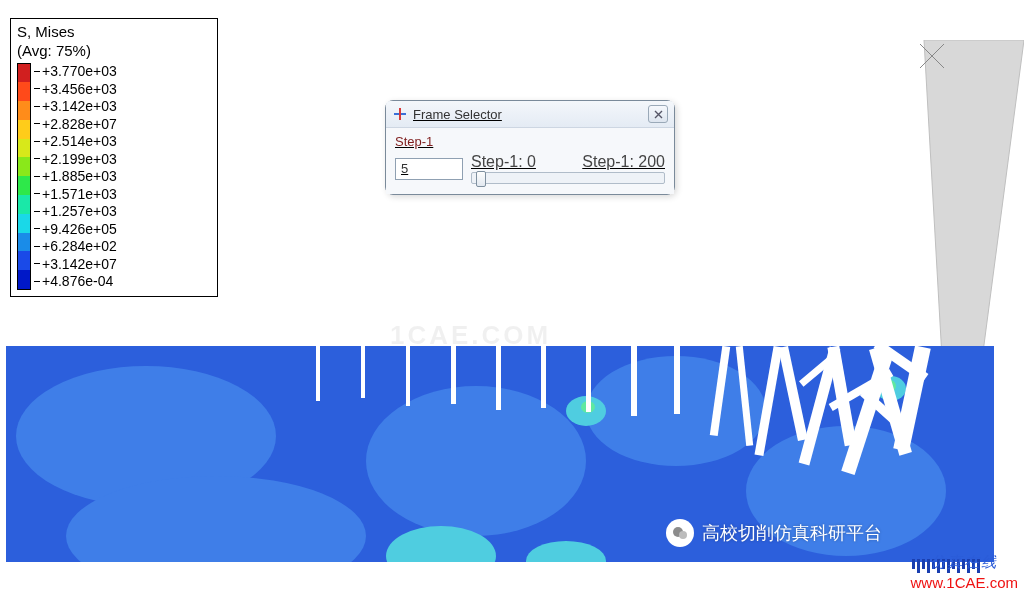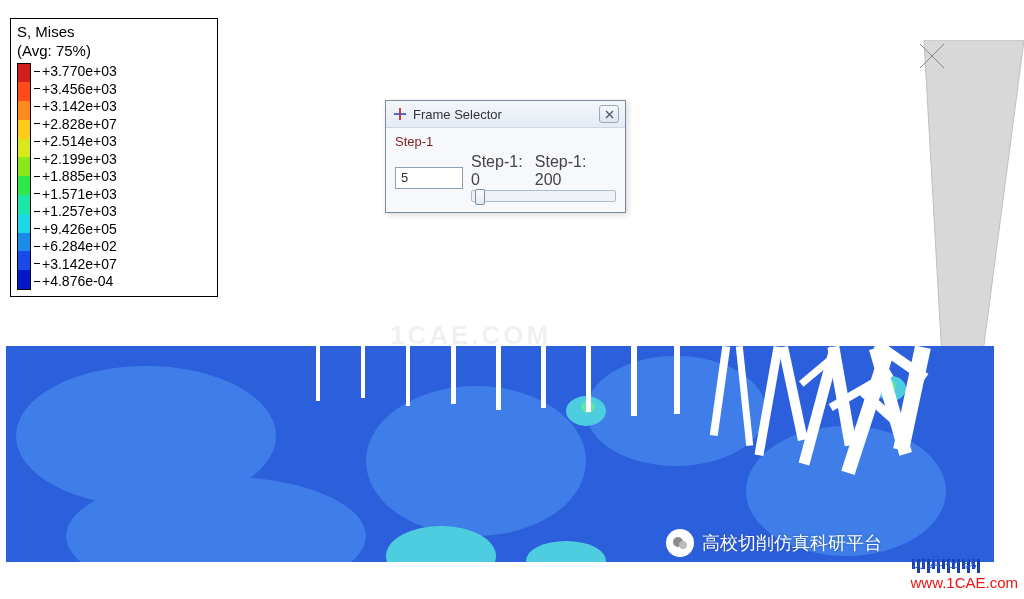--- a/index.html
+++ b/index.html
@@ -58,26 +58,27 @@
       height: 1px;
       background: #000;
       margin-right: 2px;
     }
     
     
     .frame-selector {
       position: absolute;
       top: 100px;
       left: 385px;
-      width: 241px;
+      width: 290px;
       background: linear-gradient(#f9fafc, #e8eef6);
       border: 1px solid #7a8a9a;
-      border-radius: 0;
+      border-radius: 8px;
       box-shadow: 2px 2px 6px rgba(0,0,0,0.15);
       font-size: 13px;
+      text-decoration: underline;
     }
     .fs-titlebar {
       display: flex;
       align-items: center;
       justify-content: space-between;
       padding: 4px 6px;
       background: linear-gradient(#f4f7fb, #e4ebf4);
       border-bottom: 1px solid #cdd6e2;
       border-radius: 4px 4px 0 0;
     }
@@ -173,33 +174,33 @@
       left: 390px;
       font-size: 26px;
       font-weight: bold;
       color: rgba(0,0,0,0.06);
       letter-spacing: 3px;
     }
     .watermark-bottom {
       position: absolute;
       bottom: 6px;
       right: 6px;
-      text-align: left;
+      text-align: center;
       font-size: 15px;
       line-height: 1.4;
     }
     .wm-cn {
       color: #2b5cd8;
       font-style: italic;
       letter-spacing: 2px;
     }
     .wm-url { color: #ef1212; }
     .wechat-badge {
       position: absolute;
-      bottom: 42px;
+      bottom: 52px;
       right: 142px;
       display: flex;
       align-items: center;
       gap: 8px;
       font-size: 18px;
       color: #fff;
       text-shadow: 0 0 3px rgba(0,0,0,0.3);
     }
     .wechat-icon {
       width: 28px; height: 28px;

